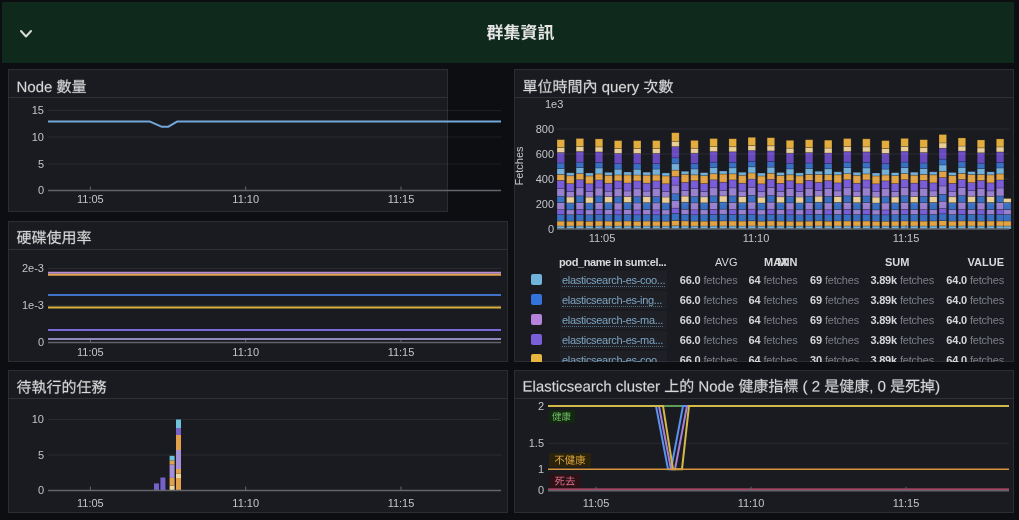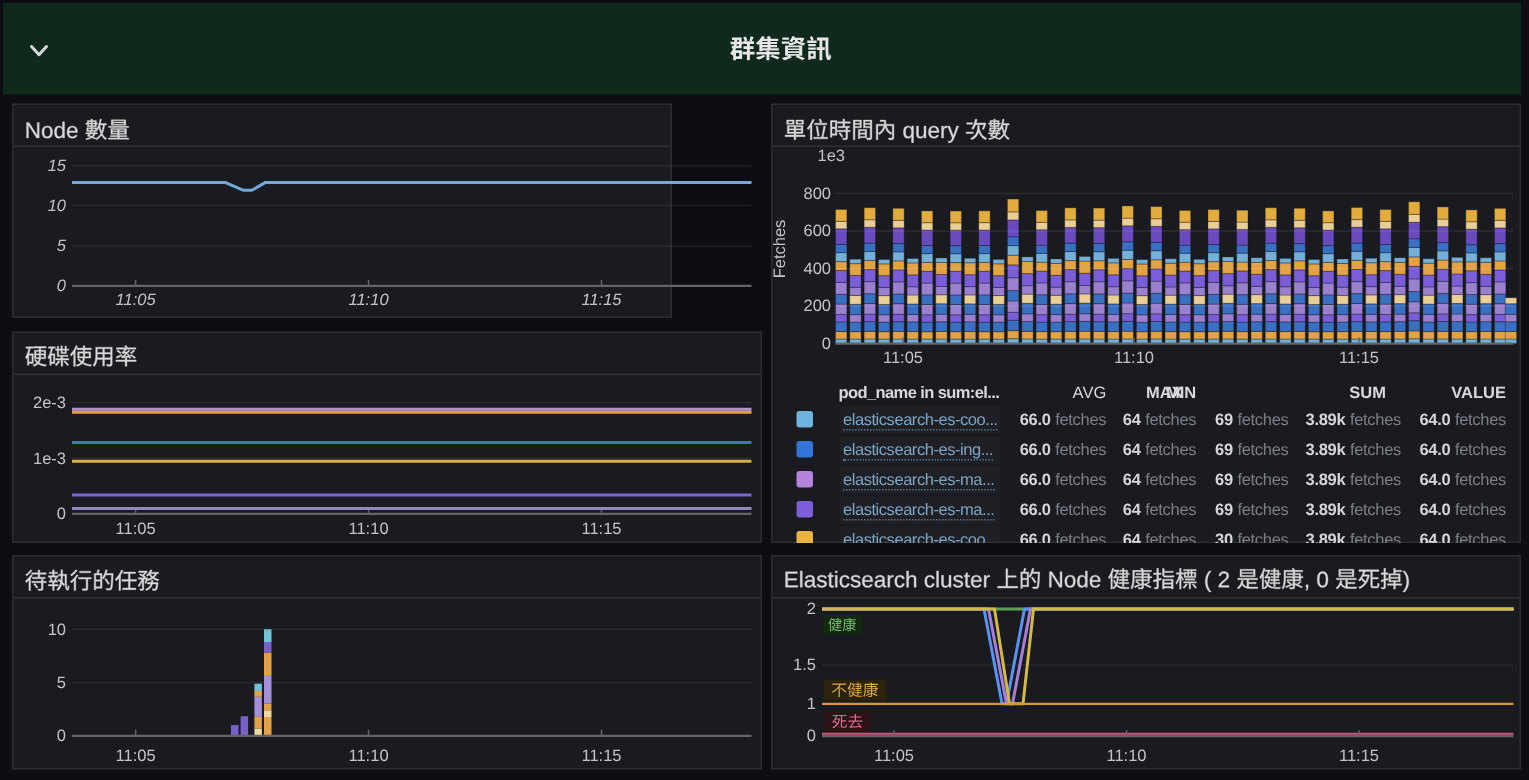--- a/index.html
+++ b/index.html
@@ -7,21 +7,21 @@
 .ptitle { position:absolute; left:0; top:0; width:100%; height:28px; padding:7px 0 0 8px; color:#d8d9da; font-weight:500; border-bottom:1px solid rgba(216,217,218,0.12); }
 .ax { font-size:11px; fill:#c2c4c9; font-family:"Liberation Sans",sans-serif; }
 .hl { position:absolute; font-size:10.5px; padding:1px 4px 2px 4px; border-radius:1px; }
 </style></head>
 <body>
 <div style="position:absolute;left:2px;top:2px;width:1012px;height:61px;background:#10291d;">
   <svg width="14" height="11" style="position:absolute;left:17px;top:27px;">
       <polyline points="2,2 7,7.5 12,2" fill="none" stroke="#d8d9da" stroke-width="2" stroke-linecap="round" stroke-linejoin="round"></polyline>
     </svg>
 </div>
-<div class="panel" style="left:8px;top:69px;width:440px;height:143px;font-style:italic;">
+<div class="panel" style="left:8px;top:69px;width:440px;height:143px;">
 <div class="ptitle"></div>
 <svg width="500" height="143" style="position:absolute;left:0;top:0;">
       <line x1="39" y1="40.5" x2="492" y2="40.5" stroke="rgba(255,255,255,0.07)" stroke-width="1"></line>
       <line x1="39" y1="67" x2="492" y2="67" stroke="rgba(255,255,255,0.07)" stroke-width="1"></line>
       <line x1="39" y1="94" x2="492" y2="94" stroke="rgba(255,255,255,0.07)" stroke-width="1"></line>
       <line x1="39" y1="120.5" x2="492" y2="120.5" stroke="#63656b" stroke-width="1.5"></line>
       <line x1="81.4" y1="116.5" x2="81.4" y2="120.5" stroke="#63656b" stroke-width="1"></line>
       <line x1="236.7" y1="116.5" x2="236.7" y2="120.5" stroke="#63656b" stroke-width="1"></line>
       <line x1="392" y1="116.5" x2="392" y2="120.5" stroke="#63656b" stroke-width="1"></line>
       <text x="35" y="44.0" class="ax" text-anchor="end">15</text>
@@ -680,21 +680,21 @@
       <line x1="391" y1="155" x2="391" y2="159" stroke="#63656b" stroke-width="1"></line>
       <text x="87" y="172" class="ax" text-anchor="middle">11:05</text>
       <text x="241" y="172" class="ax" text-anchor="middle">11:10</text>
       <text x="391" y="172" class="ax" text-anchor="middle">11:15</text>
     </svg>
     <div style="position:absolute;left:0;top:185px;width:498px;height:107px;overflow:hidden;font-size:11px;line-height:14px;">
       <div style="position:absolute;left:44px;top:0px;font-weight:700;color:#d8d9da;letter-spacing:-0.4px;">pod_name in sum:el...</div>
       <div style="position:absolute;left:127.5px;top:0px;width:95px;text-align:right;font-weight:400;color:#d8d9da;">AVG</div>
       <div style="position:absolute;left:187.5px;top:0px;width:95px;text-align:right;font-weight:700;color:#d8d9da;">MIN</div>
       <div style="position:absolute;left:249.0px;top:0px;width:95px;text-align:left;font-weight:700;color:#d8d9da;">MAX</div>
-      <div style="position:absolute;left:324.0px;top:0px;width:85px;text-align:right;font-weight:700;color:#d8d9da;padding-left:46px;">SUM</div>
+      <div style="position:absolute;left:324.0px;top:0px;width:85px;text-align:left;font-weight:700;color:#d8d9da;padding-left:46px;">SUM</div>
       <div style="position:absolute;left:394.0px;top:0px;width:95px;text-align:right;font-weight:700;color:#d8d9da;">VALUE</div>
       <div style="position:absolute;left:16px;top:19px;width:11px;height:11px;border-radius:2px;background:#70b3dc;"></div>
       <div style="position:absolute;left:44.8px;top:16px;width:107.6px;height:18px;background:rgba(255,255,255,0.025);"></div>
       <div style="position:absolute;left:47px;top:18px;color:#7da4c3;letter-spacing:-0.3px;"><span style="border-bottom:1px dotted #53728a;">elasticsearch-es-coo...</span></div>
       <div style="position:absolute;left:127.5px;top:18px;width:95px;text-align:right;letter-spacing:-0.2px;"><span style="color:#d5d6d9;font-weight:700;">66.0</span><span style="color:#7b7f86;margin-left:3px;">fetches</span></div>
       <div style="position:absolute;left:187.5px;top:18px;width:95px;text-align:right;letter-spacing:-0.2px;"><span style="color:#d5d6d9;font-weight:700;">64</span><span style="color:#7b7f86;margin-left:3px;">fetches</span></div>
       <div style="position:absolute;left:249.0px;top:18px;width:95px;text-align:right;letter-spacing:-0.2px;"><span style="color:#d5d6d9;font-weight:700;">69</span><span style="color:#7b7f86;margin-left:3px;">fetches</span></div>
       <div style="position:absolute;left:324.0px;top:18px;width:95px;text-align:right;letter-spacing:-0.2px;"><span style="color:#d5d6d9;font-weight:700;">3.89k</span><span style="color:#7b7f86;margin-left:3px;">fetches</span></div>
       <div style="position:absolute;left:394.0px;top:18px;width:95px;text-align:right;letter-spacing:-0.2px;"><span style="color:#d5d6d9;font-weight:700;">64.0</span><span style="color:#7b7f86;margin-left:3px;">fetches</span></div>
       <div style="position:absolute;left:16px;top:39px;width:11px;height:11px;border-radius:2px;background:#3274d9;"></div>

